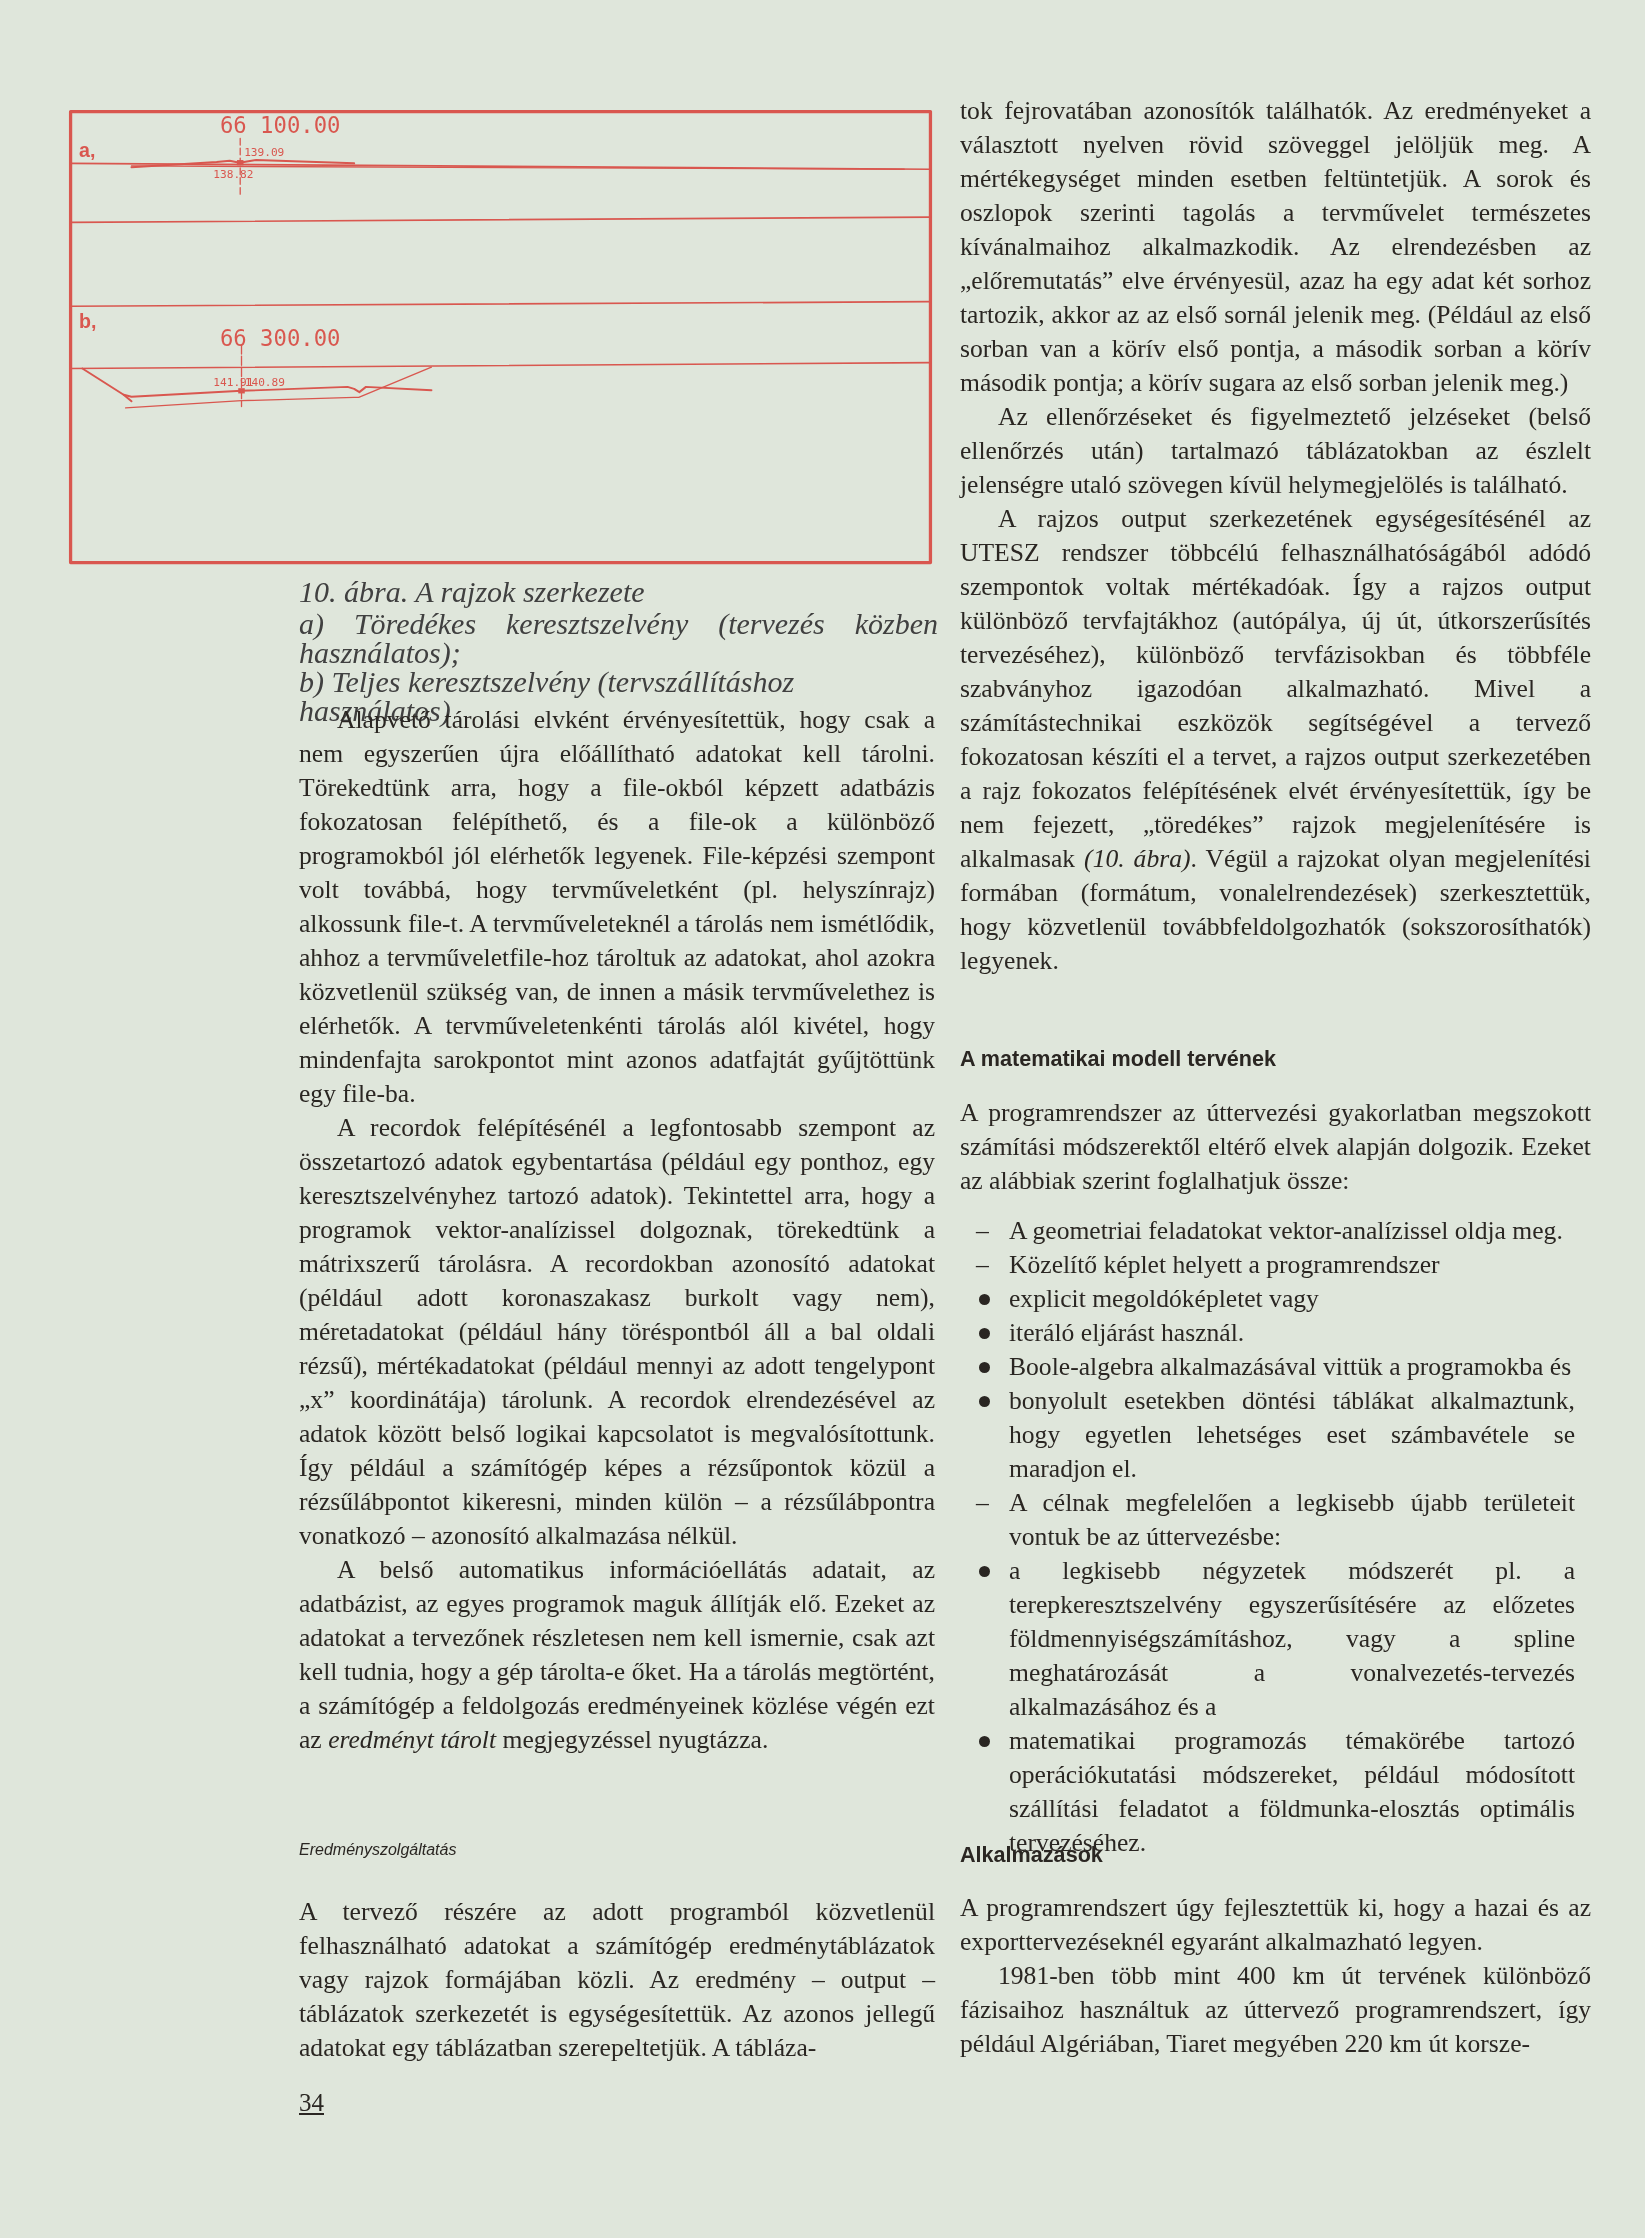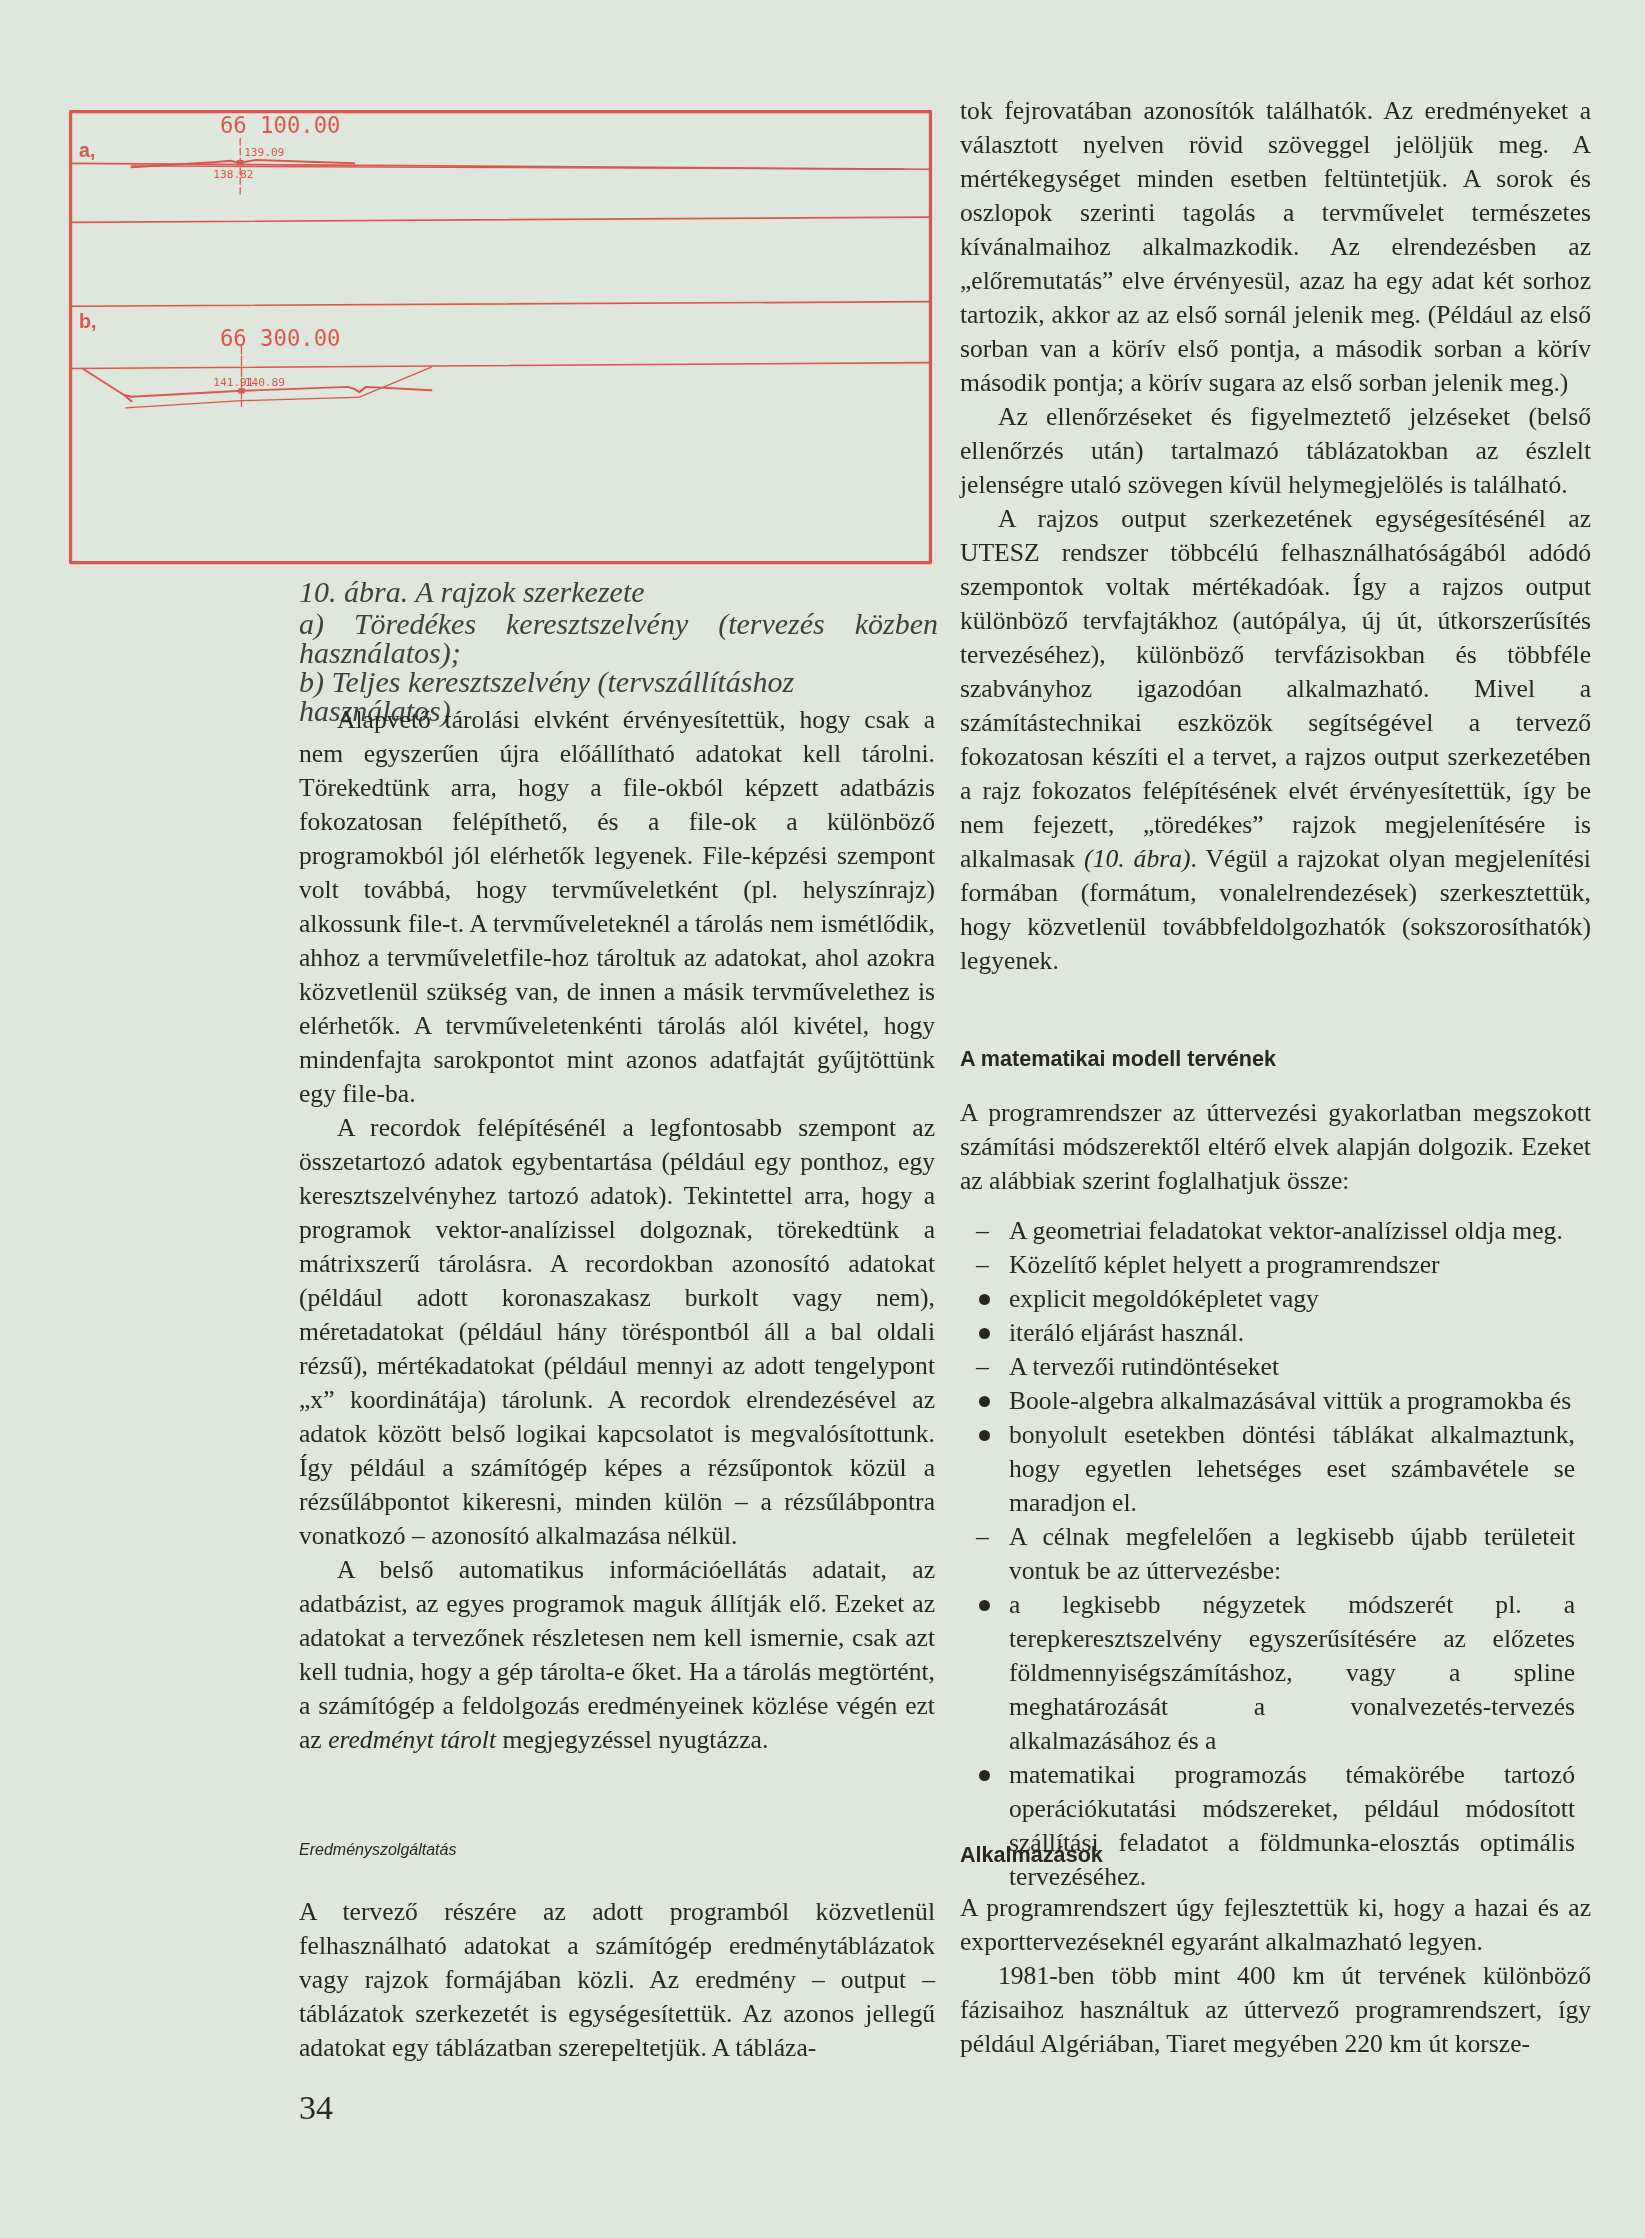--- a/index.html
+++ b/index.html
@@ -22,21 +22,21 @@
   #caption .cap-title { margin-bottom: 2.6px; }
   #caption .just { text-align: justify; text-align-last: justify; }
 
   
   .col { font-size: 25.6px; line-height: 34px; text-align: justify; }
   .col p { margin: 0; }
   .col p.ind { text-indent: 38px; }
   #left-col-1 { left: 299px; top: 703px; width: 636px; }
   #left-head { left: 299px; top: 1841px; font-family: "Liberation Sans", "DejaVu Sans", sans-serif; font-style: italic; font-size: 16px; }
   #left-col-2 { left: 299px; top: 1895px; width: 636px; }
-  #page-num { left: 299px; top: 2089px; font-size: 34px; }
+  #page-num { left: 299px; top: 2089px; font-size: 25px; text-decoration: underline; }
 
   #right-col-1 { left: 960px; top: 94px; width: 631px; }
   #right-head-1 { left: 960px; top: 1046px; font-family: "Liberation Sans", "DejaVu Sans", sans-serif; font-weight: bold; font-size: 21.6px; }
   #right-col-2 { left: 960px; top: 1096px; width: 631px; }
   #right-head-2 { left: 960px; top: 1842px; font-family: "Liberation Sans", "DejaVu Sans", sans-serif; font-weight: bold; font-size: 21.6px; }
   #right-col-3 { left: 960px; top: 1891px; width: 631px; }
 
   .list { margin: 16px; padding: 0; list-style: none; }
   .list li { position: relative; padding-left: 33px; }
   .list li .mk { position: absolute; left: 0; top: 0; width: 26px; }
@@ -109,21 +109,20 @@
 
 <div id="right-head-1" class="abs">A matematikai modell tervének</div>
 
 <div id="right-col-2" class="abs col">
   <p>A programrendszer az úttervezési gyakorlatban megszokott számítási módszerektől eltérő elvek alapján dolgozik. Ezeket az alábbiak szerint foglalhatjuk össze:</p>
   <ul class="list" id="feature-list">
       <li><span class="mk dash"></span><span>A geometriai feladatokat vektor-analízissel oldja meg.</span></li>
       <li><span class="mk dash"></span><span>Közelítő képlet helyett a programrendszer</span></li>
       <li><span class="mk dot"></span><span>explicit megoldóképletet vagy</span></li>
       <li><span class="mk dot"></span><span>iteráló eljárást használ.</span></li>
-      <li><span class="mk dash"></span><span>A tervezői rutindöntéseket</span></li>
       <li><span class="mk dot"></span><span>Boole-algebra alkalmazásával vittük a programokba és</span></li>
       <li><span class="mk dot"></span><span>bonyolult esetekben döntési táblákat alkalmaztunk, hogy egyetlen lehetséges eset számbavétele se maradjon el.</span></li>
       <li><span class="mk dash"></span><span>A célnak megfelelően a legkisebb újabb területeit vontuk be az úttervezésbe:</span></li>
       <li><span class="mk dot"></span><span>a legkisebb négyzetek módszerét pl. a terepkeresztszelvény egyszerűsítésére az előzetes földmennyiségszámításhoz, vagy a spline meghatározását a vonalvezetés-tervezés alkalmazásához és a</span></li>
       <li><span class="mk dot"></span><span>matematikai programozás témakörébe tartozó operációkutatási módszereket, például módosított szállítási feladatot a földmunka-elosztás optimális tervezéséhez.</span></li>
     </ul>
 </div>
 
 <div id="right-head-2" class="abs">Alkalmazások</div>
 

